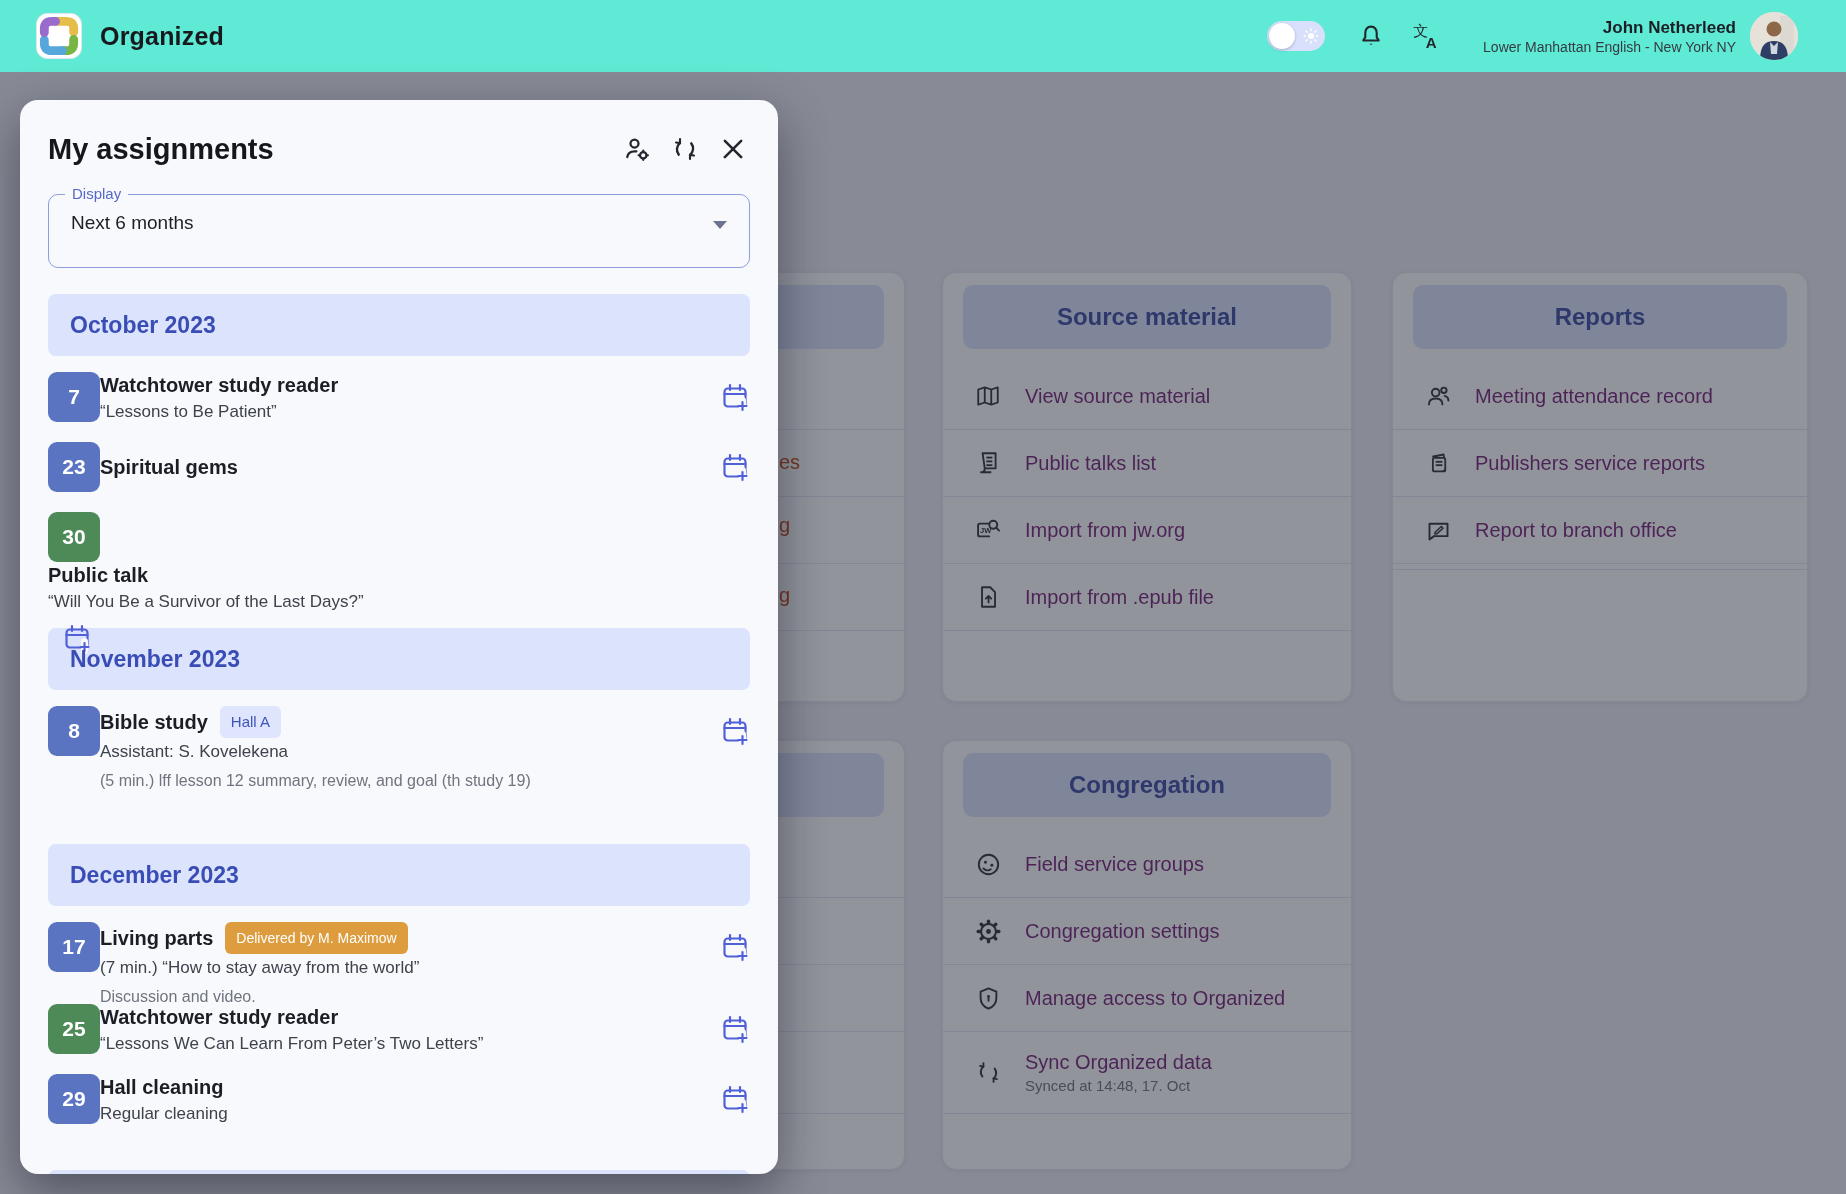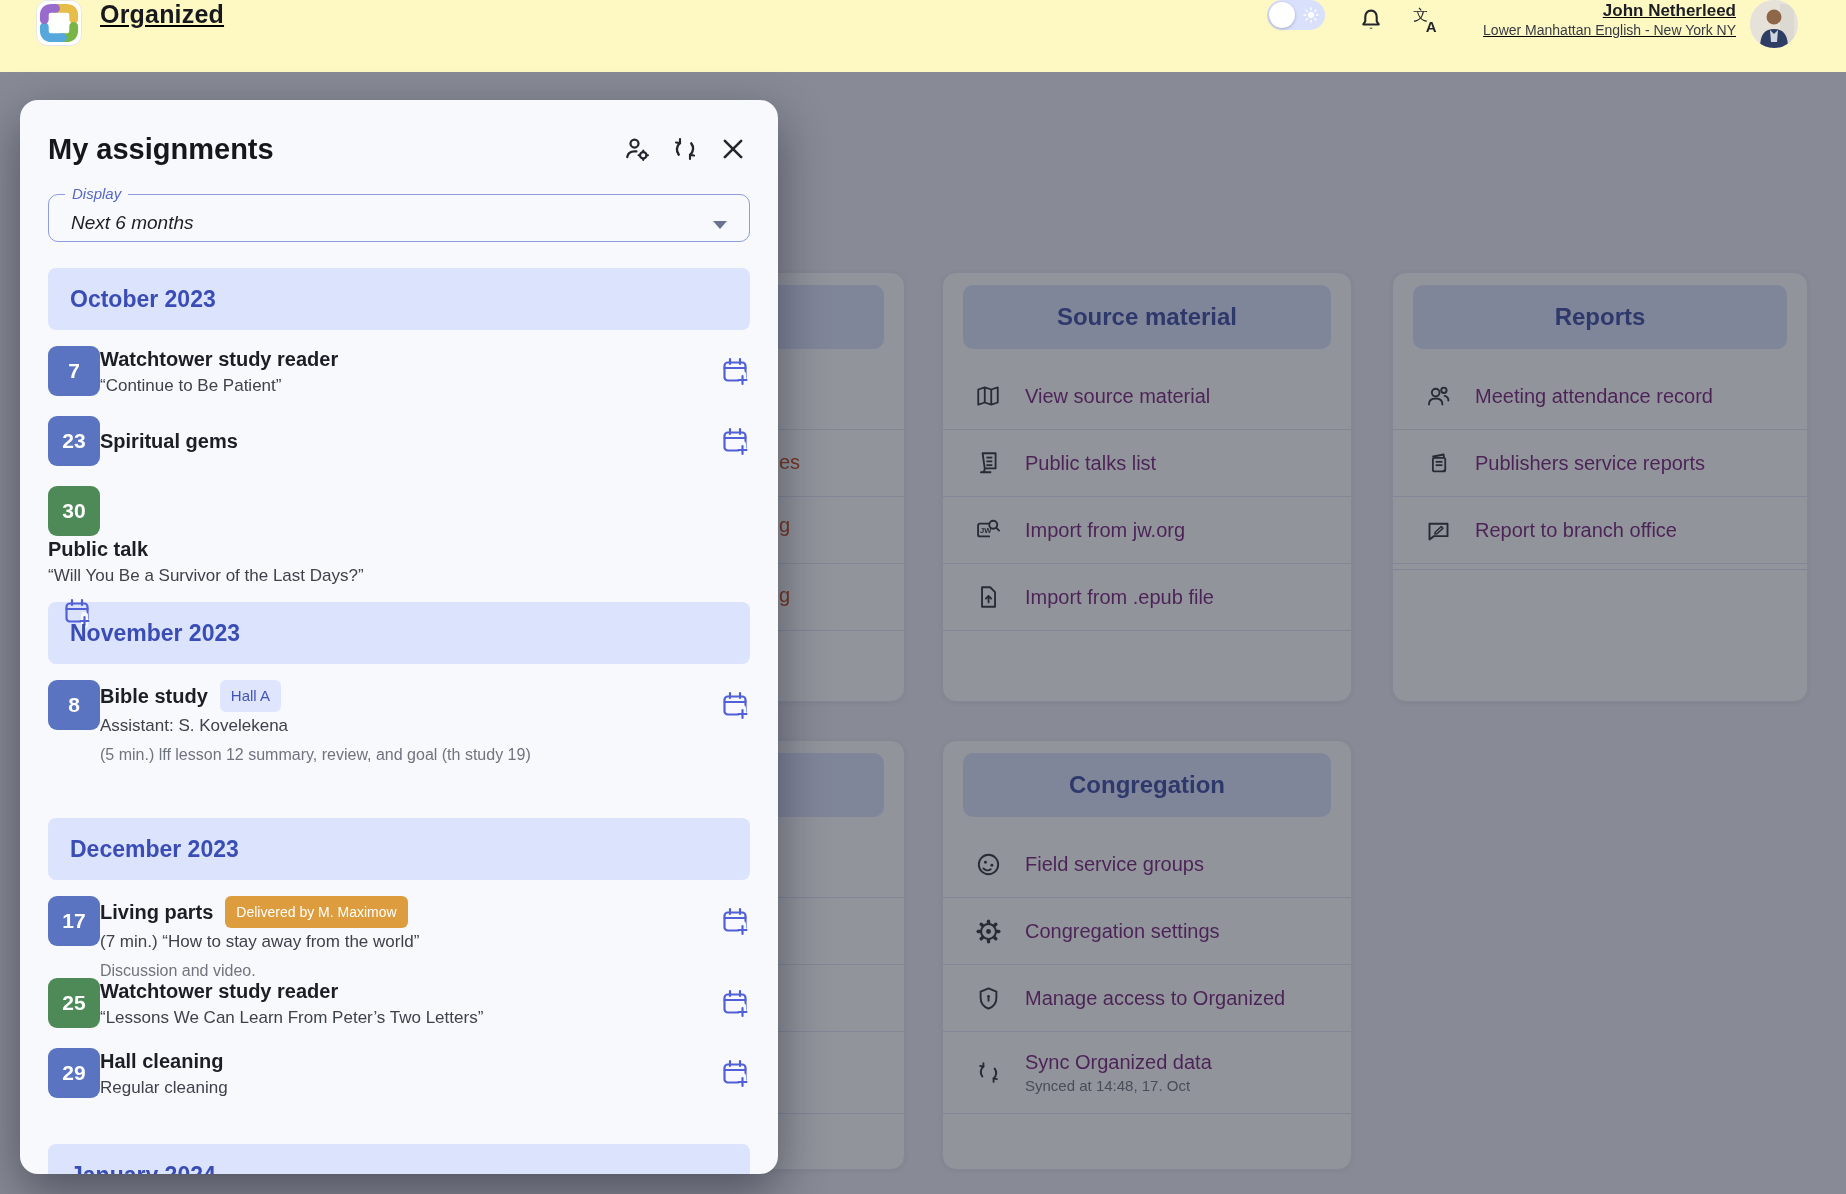--- a/index.html
+++ b/index.html
@@ -1,21 +1,21 @@
 <!DOCTYPE html>
 <html><head>
 <meta charset="utf-8">
 <style>
   * { margin:0; padding:0; box-sizing:border-box; }
   body { font-family:"Liberation Sans", sans-serif; }
   .app { position:relative; width:1846px; height:1194px; overflow:hidden; background:#e8eaf2; }
 
   
-  .topbar { position:absolute; left:0; top:0; width:100%; height:72px; background:#fef9c3;
-            display:flex; padding:0 48px 0 36px; z-index:40;text-decoration:underline; }
+  .topbar { position:absolute; left:0; top:0; width:100%; height:72px; background:#5eead4;
+            display:flex; align-items:center; padding:0 48px 0 36px; z-index:40; }
   .logo { width:46px; height:46px; margin-right:18px; }
   .app-title { font-size:25px; font-weight:700; color:#17191f; letter-spacing:.2px; }
   .topbar-spacer { flex:1; }
   .toggle { position:relative; width:58px; height:30px; border-radius:15px; background:#d9e0fb; margin-right:26px; cursor:pointer; }
   .toggle .knob { position:absolute; left:2px; top:2px; width:26px; height:26px; border-radius:50%; background:#ffffff; box-shadow:0 1px 3px rgba(60,70,120,.35); }
   .toggle .sun { position:absolute; right:6px; top:7px; }
   .iconbtn { width:40px; height:40px; display:flex; align-items:center; justify-content:center; margin-right:16px; cursor:pointer; }
   .user-block { text-align:right; margin:0 14px 0 20px; }
   .user-name { font-size:17px; font-weight:700; color:#1b1e25; line-height:21px; }
   .user-sub { font-size:14px; color:#363a43; line-height:18px; }
@@ -38,21 +38,21 @@
   
   .backdrop { position:absolute; left:0; top:72px; width:100%; height:1122px; background:rgba(40,44,56,0.5); z-index:50; }
 
   
   .modal { position:absolute; left:20px; top:100px; width:758px; height:1074px; background:#f8f9fd;
            border-radius:18px; box-shadow:0 18px 50px rgba(10,14,30,.45); z-index:60; overflow:hidden; }
   .modal-head { display:flex; align-items:center; padding:30px 26px 0 28px; }
   .modal-title { font-size:29px; font-weight:700; color:#15171c; flex:1; }
   .mbtn { width:38px; height:38px; display:flex; align-items:center; justify-content:center; margin-left:10px; cursor:pointer; }
 
-  .select { position:relative; margin:26px 28px 4px; height:48px; border:1.6px solid #8f9cdd; border-radius:10px; cursor:pointer;font-style:italic; }
+  .select { position:relative; margin:26px 28px 4px; height:74px; border:1.6px solid #8f9cdd; border-radius:10px; cursor:pointer; }
   .select-label { position:absolute; top:-10px; left:16px; background:#f8f9fd; padding:0 7px; font-size:15px; color:#5767c8; }
   .select-value { font-size:19px; color:#1c1f26; line-height:55px; padding-left:22px; }
   .select-caret { position:absolute; right:22px; top:26px; width:0; height:0;
                   border-left:7px solid transparent; border-right:7px solid transparent; border-top:8px solid #6b7390; }
 
   .month-banner { margin:26px 28px 16px; height:62px; border-radius:8px; background:#dbe3fd;
                   display:flex; align-items:center; padding-left:22px;
                   font-size:23px; font-weight:700; color:#3a4db5; }
   .arow { display:flex; align-items:flex-start; padding:0 26px 0 28px; }
   .arow.h70 { height:70px; } .arow.h82 { height:82px; } .arow.h90 { height:90px;flex-direction:column; } .arow.h112 { height:112px; }
@@ -334,21 +334,21 @@
       <div class="select-value">Next 6 months</div>
       <span class="select-caret"></span>
     </div>
 
     <div class="month-banner">October 2023</div>
 
     <div class="arow h70">
       <div class="datebadge blue">7</div>
       <div class="atext">
         <div class="atitle">Watchtower study reader</div>
-        <div class="aline2">“Continue to Be Patient”</div>
+        <div class="aline2">“Lessons to Be Patient”</div>
       </div>
       <div class="calbtn">
         <svg width="30" height="32" viewBox="0 0 30 32" fill="none" stroke="#5260d8" stroke-width="2.2" stroke-linecap="round">
           <line x1="10" y1="3" x2="10" y2="8"></line>
             <line x1="20" y1="3" x2="20" y2="8"></line>
           <rect x="4.5" y="6.5" width="21" height="18" rx="3.2"></rect>
             <line x1="4.5" y1="12" x2="25.5" y2="12"></line>
           <g stroke="#f8f9fd" stroke-width="7">
               <line x1="22.5" y1="18.5" x2="22.5" y2="27.5"></line>
             </g>

